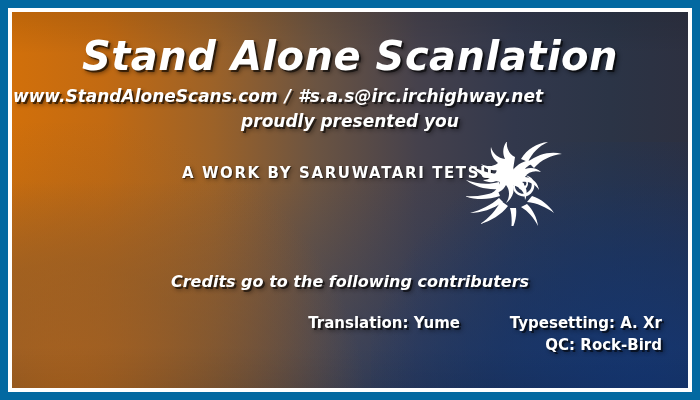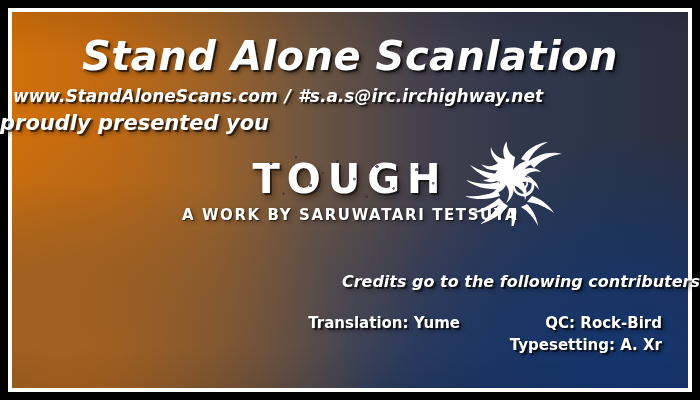--- a/index.html
+++ b/index.html
@@ -12,21 +12,21 @@
     height: 400px;
     overflow: hidden;
     font-family: "DejaVu Sans", sans-serif;
   }
 
   
   .credit-page {
     position: relative;
     width: 700px;
     height: 400px;
-    background: #000000;
+    background: #0369a1;
     box-sizing: border-box;
   }
 
   
   .gradient-bg {
     position: absolute;
     left: 8px;
     top: 8px;
     right: 8px;
     bottom: 8px;
@@ -141,25 +141,25 @@
     display: inline-block;
     padding: 0 7px;
     font-weight: bold;
   }
 
   .group-tagline {
     position: absolute;
     top: 111px;
     left: 0;
     width: 700px;
-    text-align: left;
+    text-align: center;
     font-family: "DejaVu Sans", sans-serif;
     font-style: italic;
     font-weight: bold;
-    font-size: 21px;
+    font-size: 17px;
     color: #ffffff;
     white-space: nowrap;
   }
 
   
   .manga-block {
     position: absolute;
     top: 158px;
     left: 0;
     width: 700px;
@@ -220,21 +220,21 @@
     width: 100px;
     height: 84px;
   }
 
   
   .credits-heading {
     position: absolute;
     top: 272px;
     left: 0;
     width: 700px;
-    text-align: right;
+    text-align: center;
     font-family: "DejaVu Sans", sans-serif;
     font-style: italic;
     font-weight: bold;
     font-size: 16px;
     color: #ffffff;
     white-space: nowrap;
   }
 
   .credits-columns {
     position: absolute;
@@ -287,21 +287,20 @@
 
     <div class="group-title txt-shadow">Stand Alone Scanlation</div>
 
     <div class="group-contact txt-shadow">
       <span>www.StandAloneScans.com</span><span class="contact-sep">/</span><span>#s.a.s@irc.irchighway.net</span>
     </div>
 
     <div class="group-tagline txt-shadow">proudly presented you</div>
 
     <div class="manga-block">
-      <div class="manga-title">TOUGH</div>
       <div class="manga-author">A WORK BY SARUWATARI TETSUYA</div>
     </div>
 
     <div class="tribal-ornament">
       <svg viewBox="0 0 100 84" width="100" height="84" aria-hidden="true">
         <g fill="#ffffff">
 
           <path d="M47 28 c7 -9 18 -12 26 -7 c-6 0 -11 2 -14 6 c6 -2 12 -1 16 3
                    c-7 -2 -13 0 -16 5 c8 1 13 6 14 13 c-4 -6 -10 -9 -17 -8
                    c5 5 6 12 3 18 c0 -8 -5 -13 -12 -15 c2 7 -1 14 -7 18
@@ -336,20 +335,20 @@
     <div class="credits-heading txt-shadow">Credits go to the following contributers</div>
 
     <div class="credits-columns">
 
 
       <div class="credit-col credit-col-center txt-shadow">
         <span class="credit-line">Translation: Yume</span>
       </div>
 
       <div class="credit-col credit-col-right txt-shadow">
+        <span class="credit-line">Typesetting: A. Xr</span>
         <span class="credit-line">QC: Rock-Bird</span>
-        <span class="credit-line">Typesetting: A. Xr</span>
       </div>
 
     </div>
 
   </div>
 </div>
 
 </body></html>

